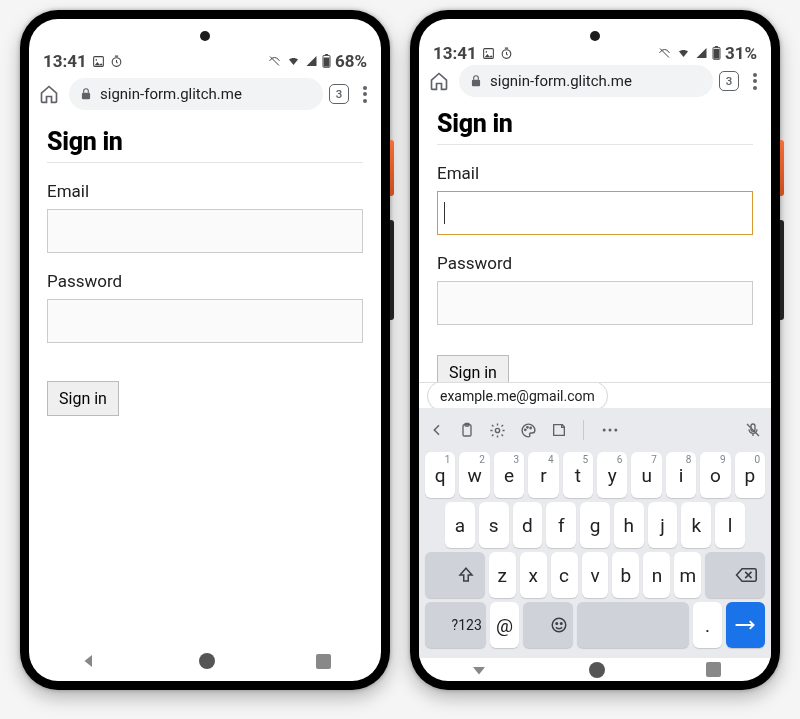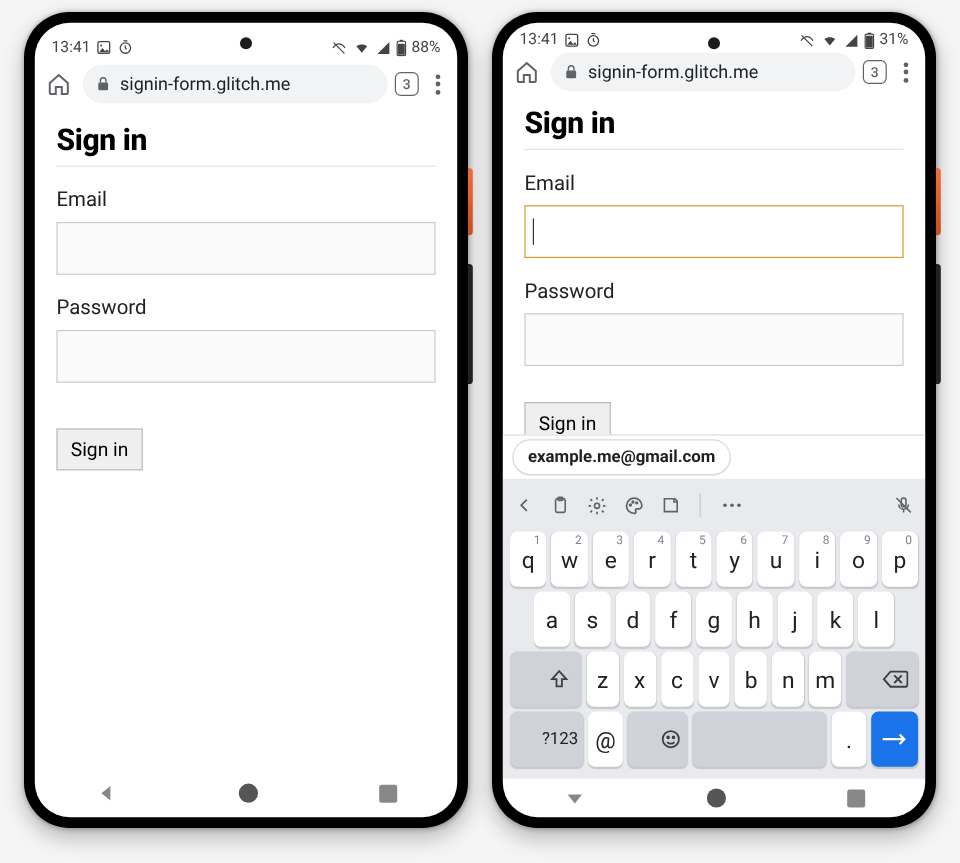--- a/index.html
+++ b/index.html
@@ -45,21 +45,21 @@
   }
   .notch-dot {
     position:absolute; top:12px; left:50%; transform:translateX(-50%);
     width:10px; height:10px; border-radius:50%; background:#1c1c1c; z-index:50;
   }
   
   .status {
     height: 30px;
     display:flex; align-items:flex-end; justify-content:space-between;
     padding: 0 14px 2px 14px;
-    font-size:13px; color:#444; font-weight:400;
+    font-size:17px; color:#444; font-weight:700;margin-top:24px;
   }
   .status .left { display:flex; align-items:center; gap:5px;}
   .status .right { display:flex; align-items:center; gap:4px;}
   .mini-icon { display:inline-flex; align-items:center; justify-content:center; }
   
   .omnibar {
     height: 42px;
     display:flex; align-items:center;
     padding:0 6px;
     gap:6px;
@@ -100,21 +100,20 @@
   
   .suggest-bar {
     background:#fff; border-top:1px solid #ddd;
     height:46px; display:flex; align-items:center; gap:8px; padding:0 8px;
     overflow:hidden;
   }
   .chip {
     background:#fff; border:1px solid #d8d8d8; border-radius:18px;
     padding:6px 12px; font-size:14px; white-space:nowrap; color:#202124;
     box-shadow:0 1px 1px rgba(0,0,0,.05);
-    font-weight:bold;
   }
   
   .gboard {
     background:#e8eaed;
     padding:4px 4px 6px 4px;
   }
   .kb-tools {
     display:flex; align-items:center; height:36px; padding:0 6px; gap:14px; color:#5f6368;
   }
   .kb-tools .sep { width:1px; height:20px; background:#c8c9cc; margin:0 2px;}
@@ -184,21 +183,21 @@
               <path d="M2 22h20V2z"></path>
             </svg>
         </span>
         <span class="mini-icon">
           <svg width="9" height="14" viewBox="0 0 12 20" fill="none">
               <rect x="1" y="2" width="10" height="17" rx="1.4" stroke="#444" stroke-width="1.4"></rect>
               <rect x="2" y="5" width="8" height="13" fill="#444"></rect>
               <rect x="4" y="0" width="4" height="2" fill="#444"></rect>
             </svg>
         </span>
-        <span>88%</span>
+        <span>68%</span>
       </div>
     </div>
 
     <div class="omnibar">
       <div class="home-icon">
         <svg width="20" height="20" viewBox="0 0 24 24" fill="none" stroke="#5f6368" stroke-width="2">
             <path d="M3 11l9-8 9 8v10a1 1 0 01-1 1h-5v-7h-6v7H4a1 1 0 01-1-1z"></path>
           </svg>
       </div>
       <div class="url-pill">

